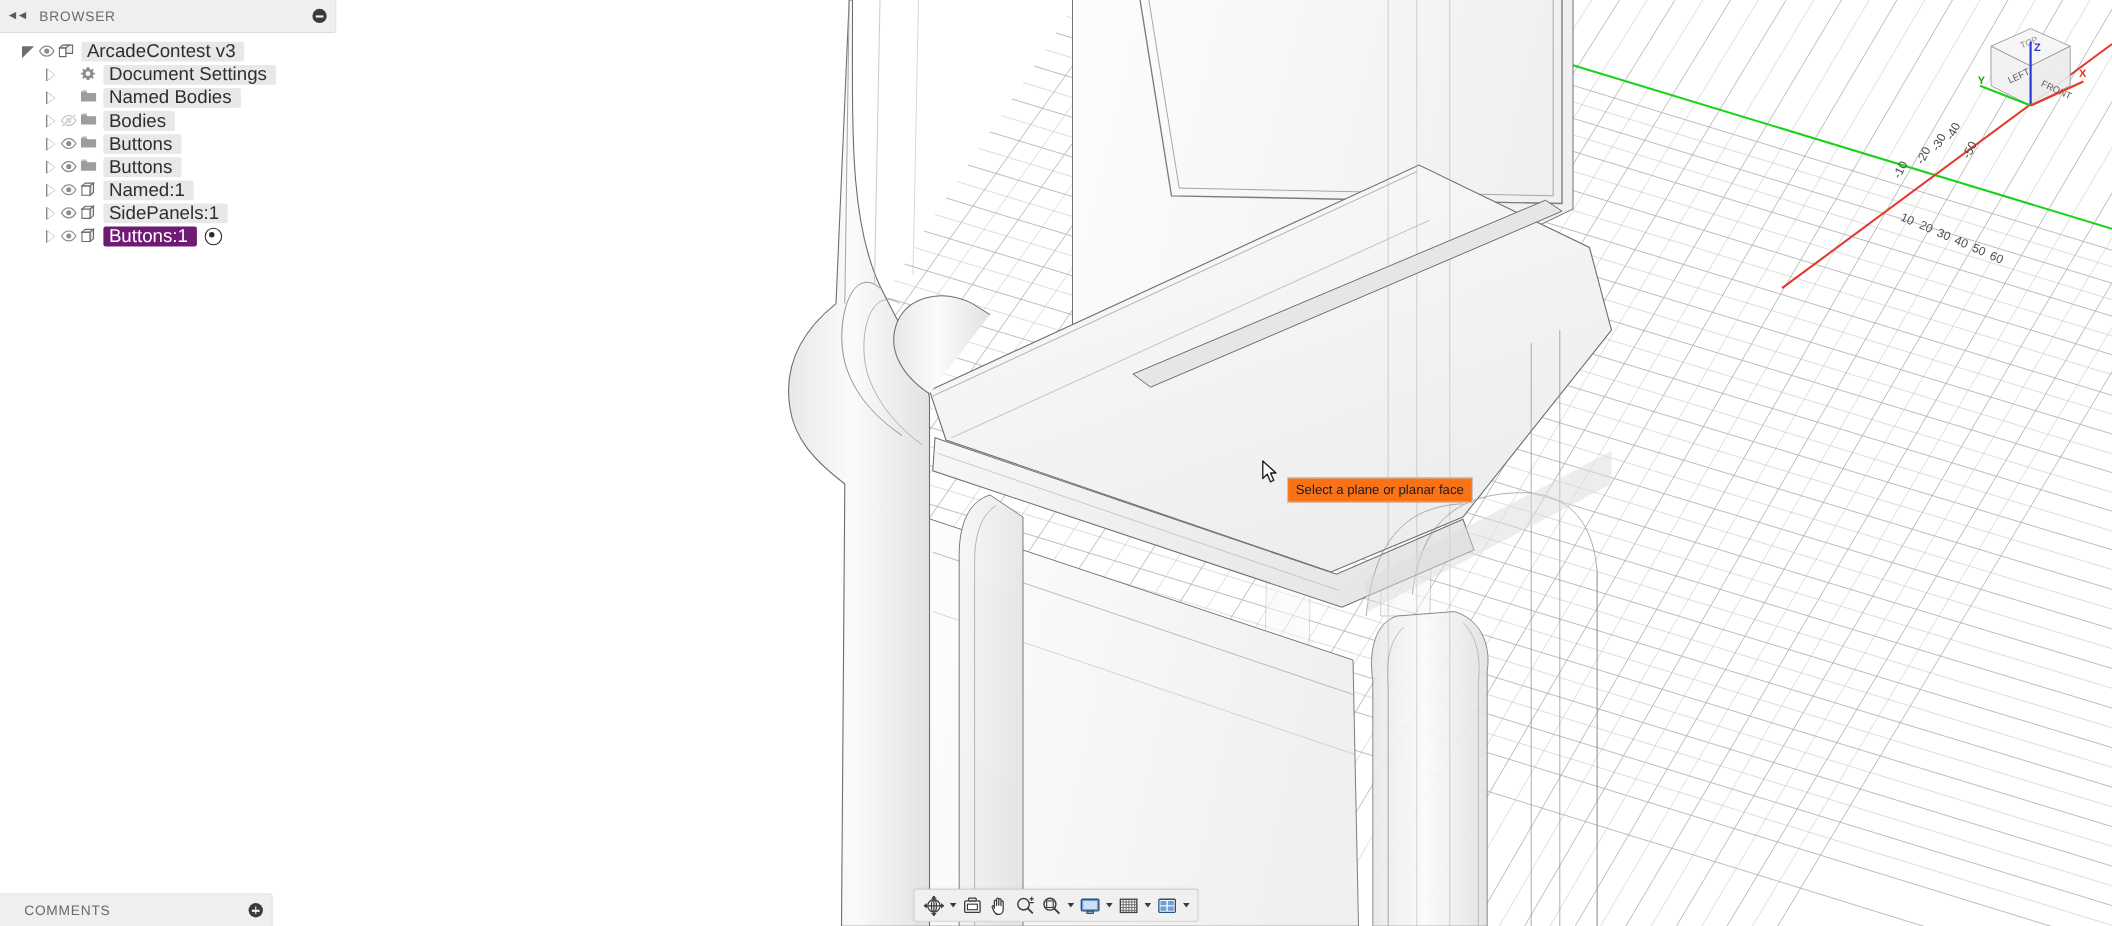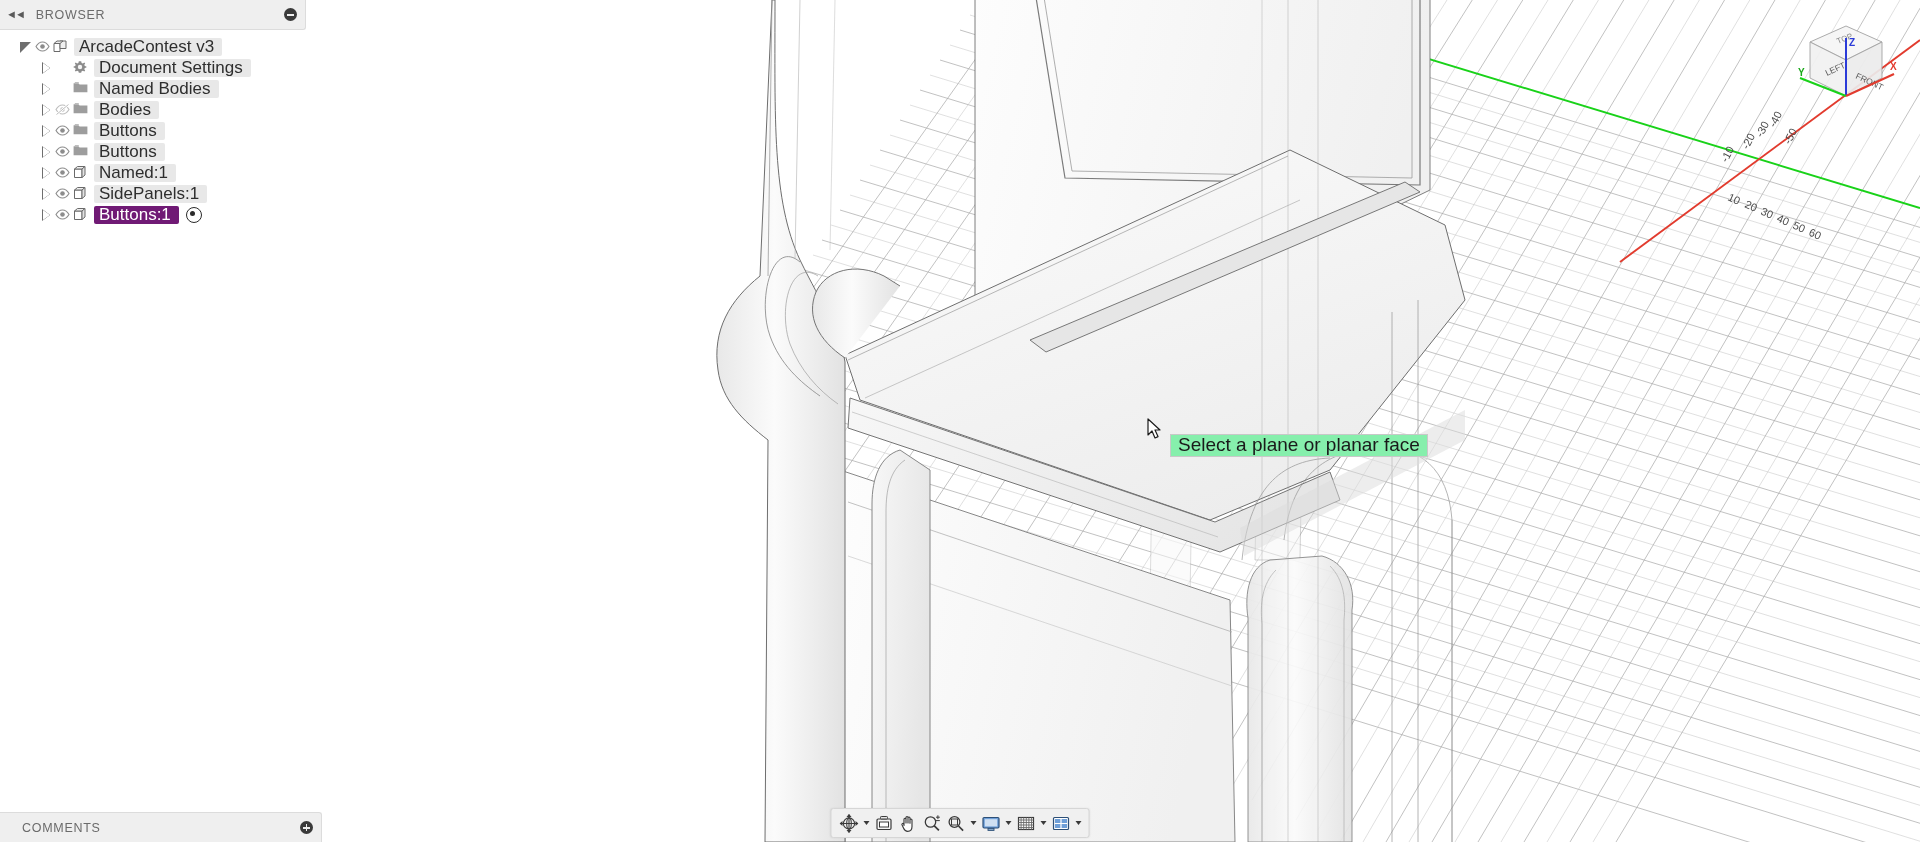--- a/index.html
+++ b/index.html
@@ -188,21 +188,21 @@
     left: 3px; top: 3px;
     width: 5px; height: 5px;
     border-radius: 50%;
     background: #2b2b2b;
   }
 
   
   #comments-bar {
     position: absolute;
     left: 0; bottom: 0;
-    width: 322px; height: 30px;
+    width: 248px; height: 30px;
     background: #efefef;
     border: 1px solid #dcdcdc;
     border-left: none;
     border-bottom: none;
     box-sizing: border-box;
     display: flex;
     align-items: center;
     padding: 0 8px 0 22px;
     z-index: 40;
     border-radius: 0 3px 0 0;
@@ -256,24 +256,24 @@
     right: 14px; top: 8px;
     width: 120px; height: 110px;
     z-index: 30;
     cursor: pointer;
   }
 
   
   #tooltip {
     position: absolute;
     left: 1170px; top: 434px;
-    background: #86efac;
+    background: #f97316;
     border: 1px solid #c8c8c8;
     padding: 2px 7px 3px 7px;
-    font-size: 19px;
+    font-size: 12px;
     color: #1a1a1a;
     white-space: nowrap;
     z-index: 50;
     line-height: 16px;
   }
   #cursor {
     position: absolute;
     left: 1147px; top: 418px;
     z-index: 55;
     pointer-events: none;

